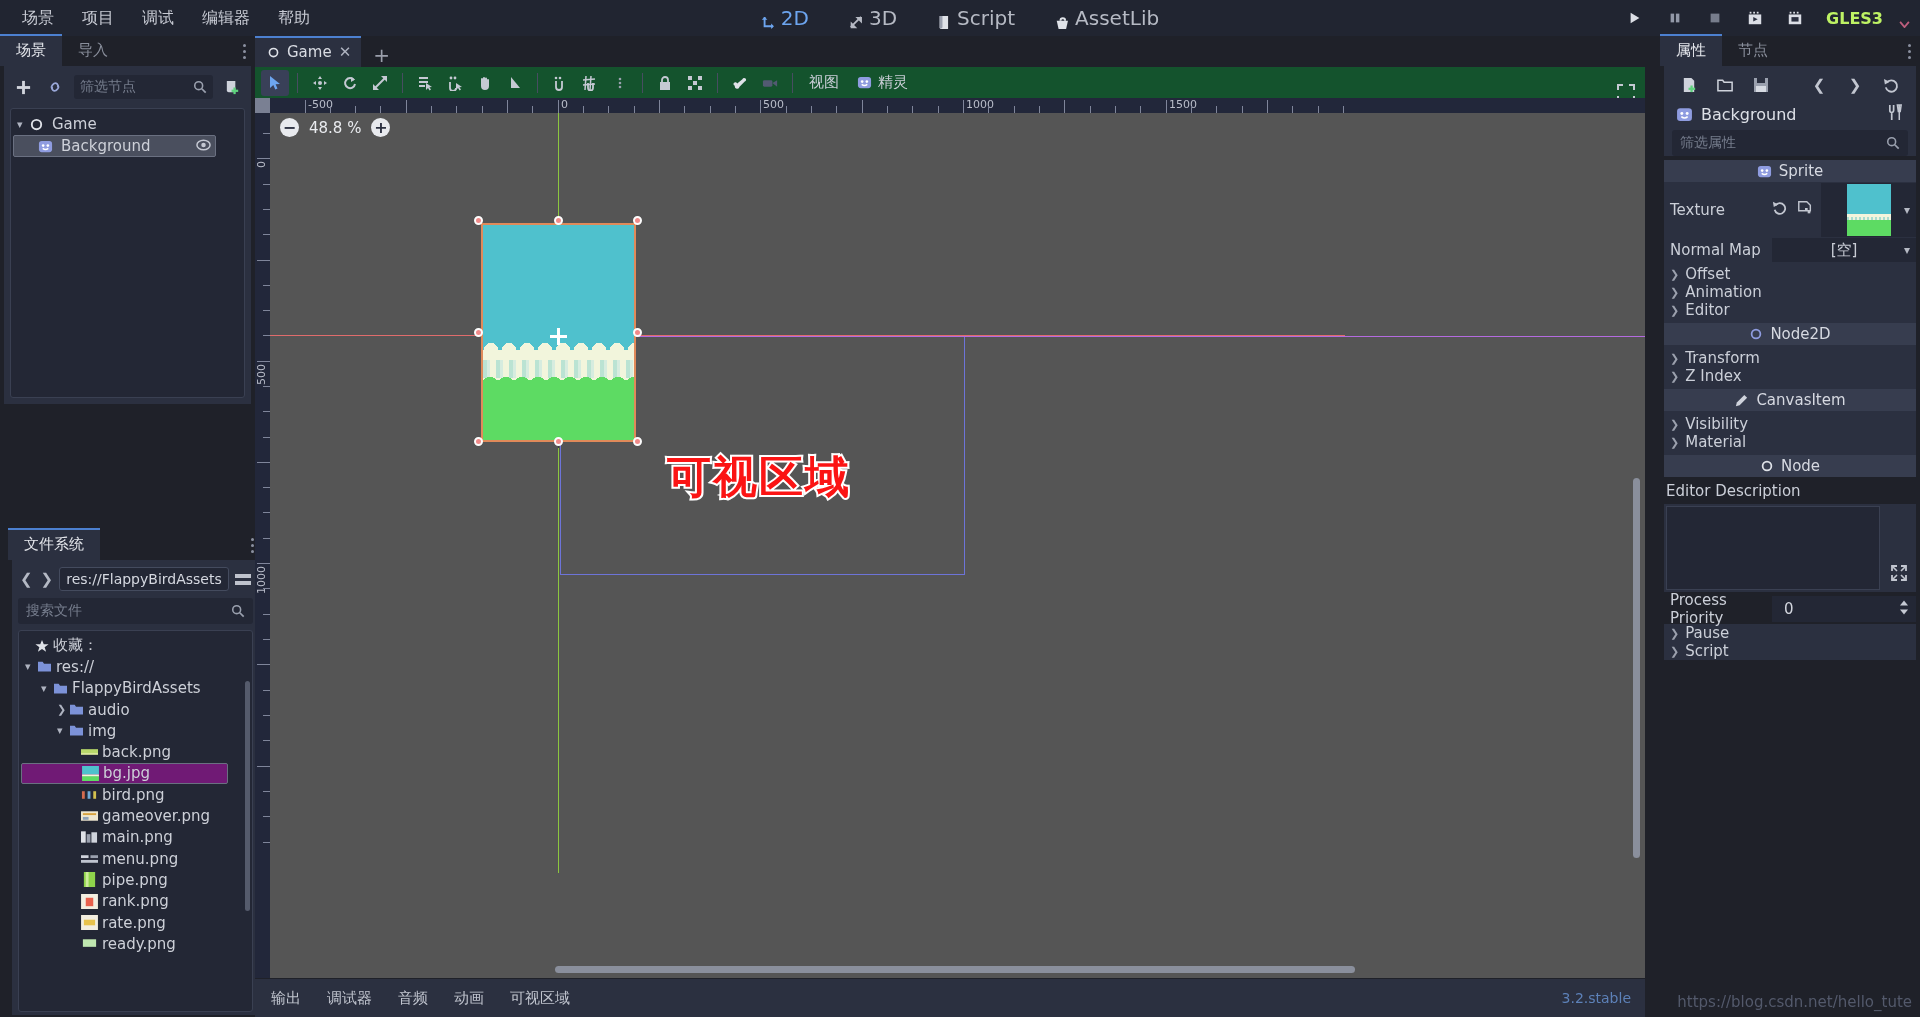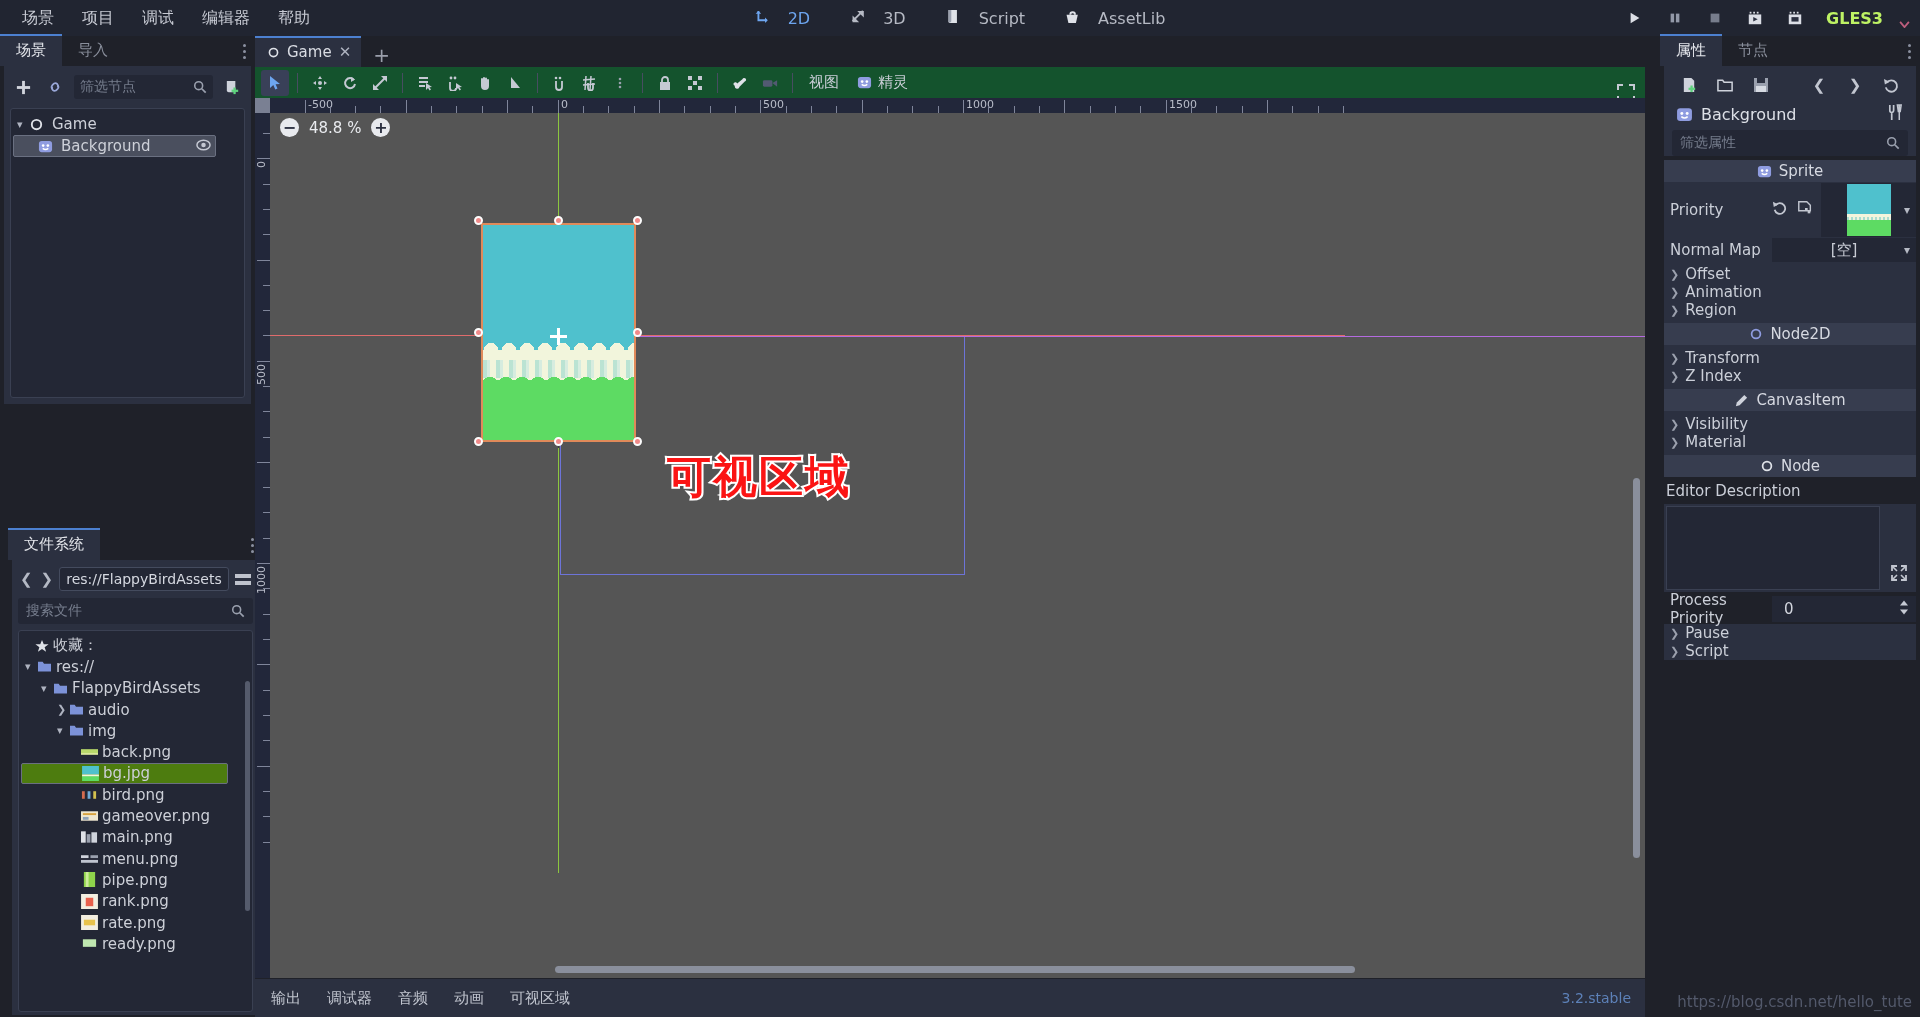--- a/index.html
+++ b/index.html
@@ -20,22 +20,22 @@
   }
   .menubar .menu-items { display: flex; align-items: center; padding-left: 8px; }
   .menu-item {
     padding: 4px 14px; color: #c7cad3; font-size: 16px; cursor: default; border-radius: 3px;
   }
   .menubar .center-modes {
     position: absolute; left: 50%; transform: translateX(-50%);
     display: flex; align-items: center; gap: 20px;
   }
   .mode-btn {
-    display: flex; align-items: flex-start; gap: 18px;
-    padding: 4px 10px; border-radius: 3px; font-size: 16px; color: #b6bac4;
+    display: flex; align-items: flex-end; gap: 5px;
+    padding: 4px 10px; border-radius: 3px; font-size: 20px; color: #b6bac4;
   }
   .mode-btn.active { color: #6da5ef; }
   .mode-btn svg { display: block; }
   .menubar .right-ctrls {
     position: absolute; right: 10px; display: flex; align-items: center; gap: 22px;
   }
   .play-ctrl { width: 18px; height: 18px; display: flex; align-items: center; justify-content: center; }
   .gles { color: #bef264; font-size: 16px; font-weight: bold; display: flex; align-items: flex-end; gap: 16px; }
 
   
@@ -97,21 +97,21 @@
     margin-top: 6px; height: 26px; background: #232735; border-radius: 3px;
     display: flex; align-items: center; padding: 0 8px; justify-content: space-between;
     color: #767d8d; font-size: 14px;
   }
   .fs-tree {
     margin-top: 6px; background: #232735; border: 1px solid #3a4052; border-radius: 3px;
     height: 382px; overflow: hidden; padding: 4px 2px; position: relative;
   }
   .fs-row { display: flex; align-items: center; height: 21.3px; font-size: 15px; color: #cdd0d8; white-space: nowrap; }
   .fs-row .lbl { margin-left: 4px; }
-  .fs-row.sel { background: #4d7c0f; border: 1px solid #6a7081; border-radius: 2px; }
+  .fs-row.sel { background: #701a75; border: 1px solid #6a7081; border-radius: 2px; }
   .fs-scrollbar { position: absolute; right: 2px; top: 50px; width: 5px; height: 230px; background: #555b6c; border-radius: 3px; }
 
   
   .center {
     position: absolute; left: 255px; top: 36px; width: 1390px; height: 981px;
     background: #1f2129;
   }
   .scene-tabs { height: 31px; display: flex; align-items: flex-end; background: #1f2129; }
   .scene-tab {
     display: flex; align-items: center; gap: 7px; padding: 5px 10px 6px 12px;
@@ -907,21 +907,21 @@
         <svg width="15" height="15" viewBox="0 0 16 16">
             <rect x="1" y="2" width="14" height="12" rx="3" fill="#8f9ce0"></rect>
             <circle cx="5.5" cy="7" r="1.4" fill="#fff"></circle>
             <circle cx="10.5" cy="7" r="1.4" fill="#fff"></circle>
             <path d="M5 10 q3 2.5 6 0" stroke="#fff" stroke-width="1.4" fill="none"></path>
           </svg>
         <span>Sprite</span>
       </div>
 
       <div class="tex-row">
-        <div class="tex-label">Priority</div>
+        <div class="tex-label">Texture</div>
         <div class="tex-icons">
           <span>
             <svg width="16" height="16" viewBox="0 0 18 18">
                 <path d="M4 6 a6 6 0 1 1 -1 5" stroke="#c2c6d0" stroke-width="2" fill="none"></path>
                 <path d="M1 2 L7 5 L2 8 Z" fill="#c2c6d0"></path>
               </svg>
           </span>
           <span>
             <svg width="16" height="16" viewBox="0 0 18 18">
                 <path d="M2 2 H11 L15 6 V12 H2 Z" stroke="#c2c6d0" stroke-width="1.6" fill="none"></path>
@@ -953,21 +953,21 @@
       <div class="prop-row">
         <span class="arrow">❯</span>
         <span>Offset</span>
       </div>
       <div class="prop-row">
         <span class="arrow">❯</span>
         <span>Animation</span>
       </div>
       <div class="prop-row">
         <span class="arrow">❯</span>
-        <span>Region</span>
+        <span>Editor</span>
       </div>
       <div style="height:4px"></div>
 
       <div class="cat-row">
         <svg width="14" height="14" viewBox="0 0 16 16">
             <circle cx="8" cy="8" r="5" stroke="#8f9ce0" stroke-width="2" fill="none"></circle>
           </svg>
         <span>Node2D</span>
       </div>
       <div style="height:3px"></div>

